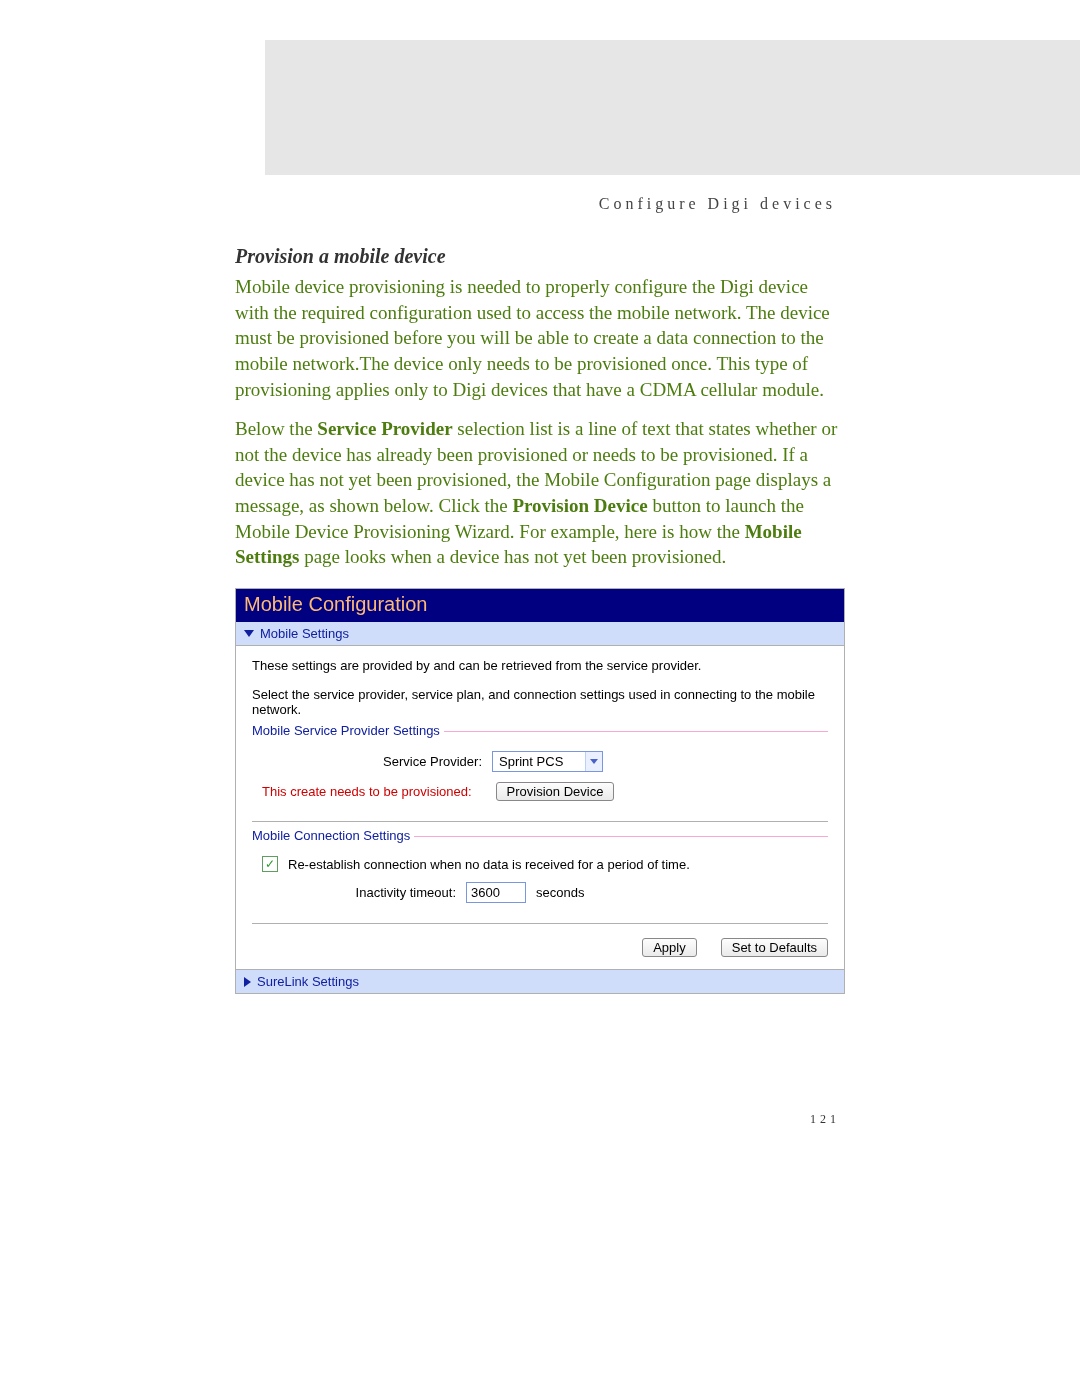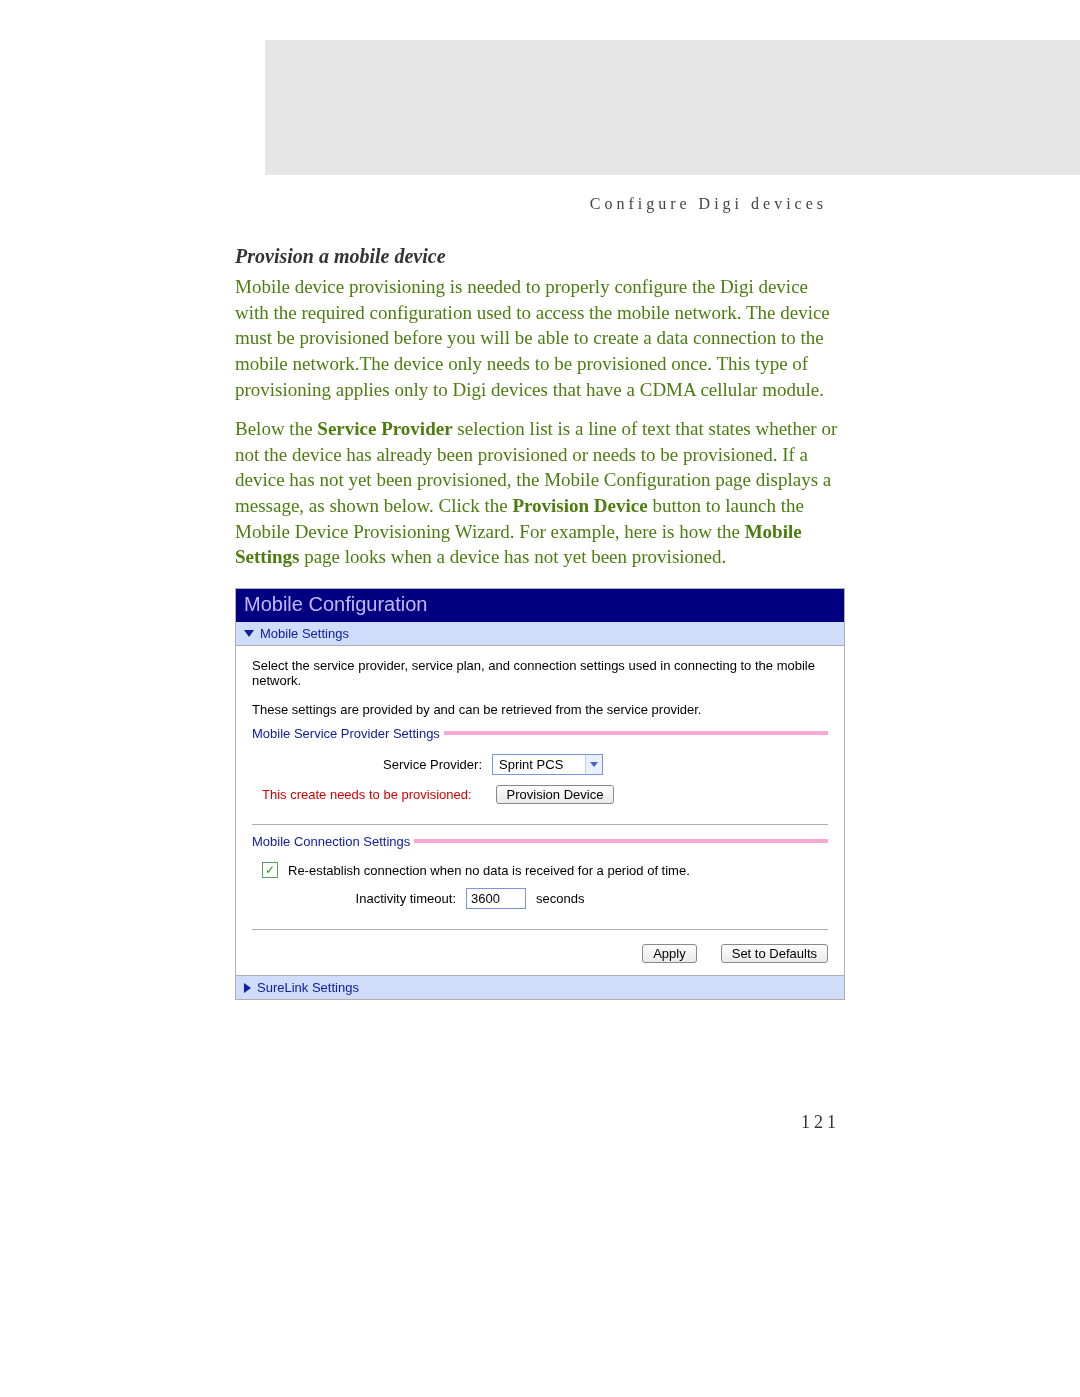--- a/index.html
+++ b/index.html
@@ -24,21 +24,21 @@
     height: 135px;
     background: #e6e6e6;
   }
   .content {
     padding: 150px 235px 0 235px;
     margin-top: 40px;
   }
   .running-head {
     position: absolute;
     top: 155px;
-    right: 253px;
+    right: 244px;
     font-family: "Times New Roman", Times, serif;
     font-size: 16px;
     letter-spacing: 4px;
     color: #444;
   }
   .section-title {
     font-family: "Times New Roman", Times, serif;
     font-style: italic;
     font-weight: bold;
     font-size: 20px;
@@ -62,21 +62,21 @@
   
   .ui-panel {
     margin-top: 18px;
     border: 1px solid #b0b0b0;
     font-family: Verdana, Tahoma, Arial, sans-serif;
     font-size: 13px;
     color: #000;
   }
   .ui-titlebar {
     background: #000080;
-    color: #c4b5fd;
+    color: #fdba74;
     font-size: 20px;
     padding: 4px 8px 6px 8px;
     font-family: Verdana, Tahoma, Arial, sans-serif;
   }
   .section-bar {
     background: #cfdcfa;
     color: #1020a0;
     font-size: 13px;
     padding: 4px 8px;
     display: flex;
@@ -105,21 +105,21 @@
     margin-right: 2px;
   }
   .panel-body {
     padding: 12px 16px 6px 16px;
   }
   .panel-text {
     margin: 0 0 14px 0;
     font-size: 13px;
   }
   .fieldset-box {
-    border-top: 4px solid #f9a8d4;
+    border-top: 1px solid #f9a8d4;
     border-bottom: 1px solid #b0b0b0;
     border-left: none;
     border-right: none;
     margin: 0 0 14px 0;
     padding: 0;
     position: relative;
   }
   .fieldset-legend {
     position: relative;
     top: -9px;
@@ -210,21 +210,21 @@
     gap: 24px;
     margin: 0 0 6px 0;
     justify-content: flex-end;
   }
   .page-number {
     position: absolute;
     right: 240px;
     top: 1072px;
     font-family: "Times New Roman", Times, serif;
     letter-spacing: 4px;
-    font-size: 18px;
+    font-size: 12px;
     color: #333;
   }
 </style>
 </head>
 <body>
 
 <div class="page">
   <div class="gray-header"></div>
 
   <div class="running-head">Configure Digi devices</div>
@@ -241,22 +241,22 @@
 
     <div class="ui-panel">
       <div class="ui-titlebar">Mobile Configuration</div>
 
       <div class="section-bar">
         <span class="caret down"></span>
         <span>Mobile Settings</span>
       </div>
 
       <div class="panel-body">
+        <p class="panel-text">These settings are provided by and can be retrieved from the service provider.</p>
         <p class="panel-text">Select the service provider, service plan, and connection settings used in connecting to the mobile network.</p>
-        <p class="panel-text">These settings are provided by and can be retrieved from the service provider.</p>
 
         <div class="fieldset-box">
           <span class="fieldset-legend">Mobile Service Provider Settings</span>
           <div class="fieldset-inner">
             <div class="row">
               <div class="label-right">Service Provider:</div>
               <div class="select-wrap">
                 <input class="select-input" value="Sprint PCS" style="">
                 <div class="select-btn">
                     <span class="dd"></span>

